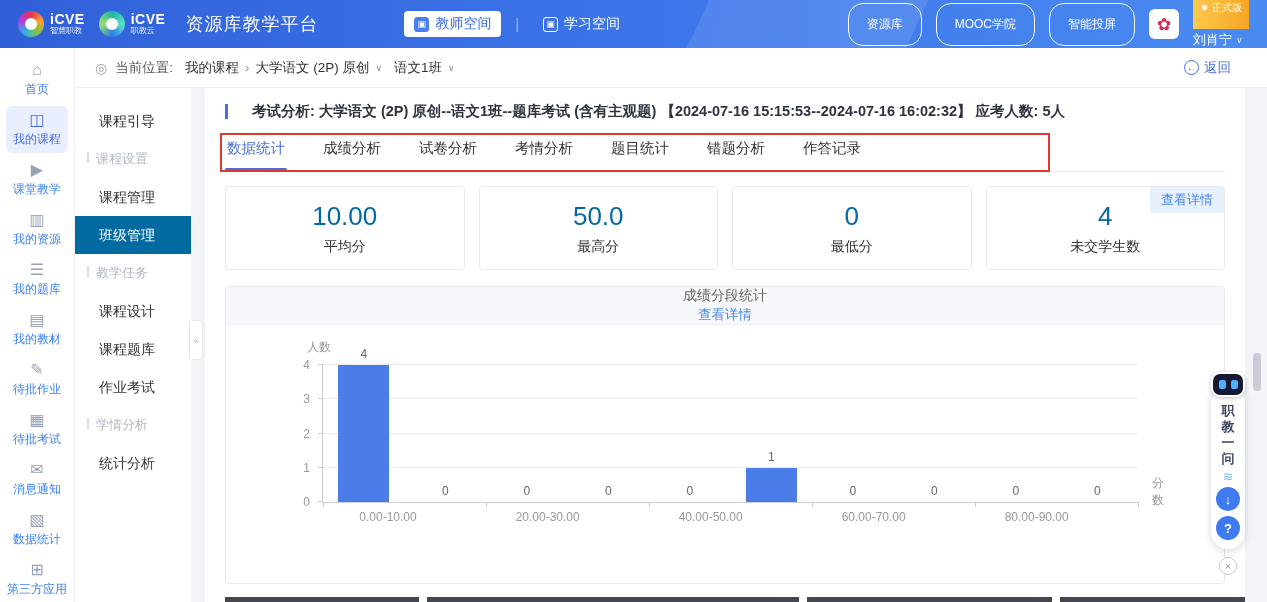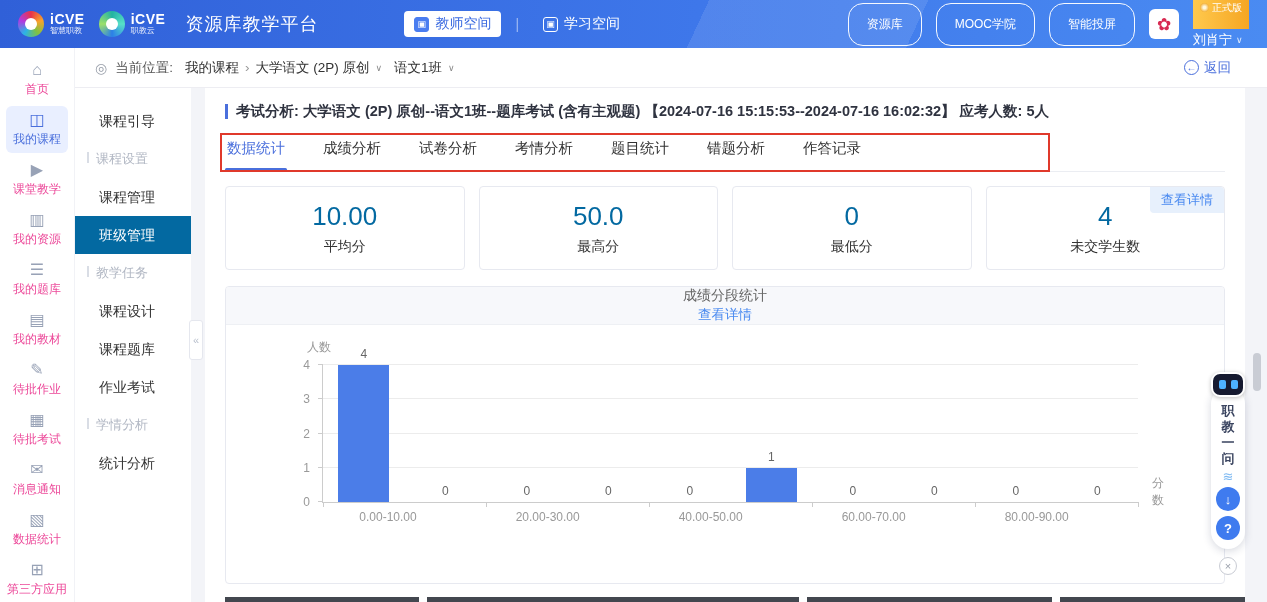--- a/index.html
+++ b/index.html
@@ -35,21 +35,21 @@
   .badge { display:inline-flex; align-items:center; gap:3px; background:linear-gradient(90deg,#ffc94d,#f5a623); color:#fff; font-size:10px; padding:1px 7px 14px; border-radius:0; }
   .medal { width:9px; height:9px; border-radius:50%; background:radial-gradient(#fff8dd 20%,#f2b13c 70%); display:inline-block; }
   .username { font-size:13px; color:#fff; display:flex; align-items:center; gap:4px; cursor:pointer; }
   .caret { font-size:9px; opacity:.85; }
 
   
   .body-row { display:flex; height:554px; }
   .rail { width:75px; background:#fff; border-right:1px solid #f1f2f6; padding-top:8px; display:flex; flex-direction:column; gap:3px; flex:none; }
   .rail-item { margin:0 6px; padding:5px 2px; display:flex; flex-direction:column; align-items:center; gap:3px; border-radius:6px; cursor:pointer; }
   .rail-icon { font-size:16px; line-height:17px; color:#98a2b6; }
-  .rail-label { font-size:12px; color:#ec4899; white-space:nowrap; }
+  .rail-label { font-size:12px; color:#3b82f6; white-space:nowrap; }
   .rail-item.active { background:#e9efff; }
   .rail-item.active .rail-icon, .rail-item.active .rail-label { color:#4a6fdc; }
 
   .right-col { flex:1; display:flex; flex-direction:column; }
   .breadcrumb-bar { height:40px; background:#fff; border-bottom:1px solid #ededf2; display:flex; align-items:center; padding:0 36px 0 20px; font-size:13.5px; color:#555; }
   .crumb-items { display:flex; align-items:center; gap:6px; }
   .crumb-item { display:flex; align-items:center; gap:6px; cursor:pointer; color:#333; }
   .crumb-sep { color:#999; }
   .crumb-caret { display:none; font-size:9px; color:#888; }
   .crumb-caret.visible { display:inline; }
@@ -65,21 +65,21 @@
   .menu-item.section .sec-bar { display:inline-block; width:2px; height:11px; background:#d9dde5; margin-right:7px; }
   .menu-item.active { background:#0369a1; color:#fff; }
   .collapse-handle { position:absolute; right:-12px; top:232px; width:14px; height:40px; background:#fff; border:1px solid #e5e7ee; border-radius:3px; color:#b8bfcc; font-size:11px; display:flex; align-items:center; justify-content:center; cursor:pointer; z-index:3; }
 
   .menu-gap { width:14px; background:#f3f4f8; flex:none; }
   .main { flex:1; background:#fff; padding:14px 20px 0; position:relative; min-width:0; }
   .right-strip { width:22px; background:#f3f4f8; flex:none; position:relative; }
   .scroll-thumb { position:absolute; top:265px; left:8px; width:8px; height:38px; background:#c9ccd4; border-radius:4px; cursor:grab; }
 
   
-  .exam-title-row { display:flex; align-items:center; gap:8px; }
+  .exam-title-row { display:flex; align-items:center; gap:24px; }
   .title-bar-mark { width:3px; height:15px; background:#4a6fdc; flex:none; }
   .exam-title { font-size:14.5px; font-weight:bold; color:#2f3340; }
 
   .tabs-row { margin-top:16px; position:relative; display:flex; gap:34px; border-bottom:1px solid #ebedf2; }
   .tab { font-size:14.5px; color:#333; padding:2px 2px 13px; position:relative; cursor:pointer; white-space:nowrap; }
   .tab.active { color:#4a6fdc; }
   .tab.active::after { content:""; position:absolute; left:0; right:0; bottom:0; height:3px; background:#4a6fdc; border-radius:2px; }
   .red-annotation { position:absolute; left:-5px; top:-4px; width:830px; height:39px; border:2px solid #e0392b; pointer-events:none; }
 
   .stats-row { margin-top:14px; display:flex; gap:14px; }

